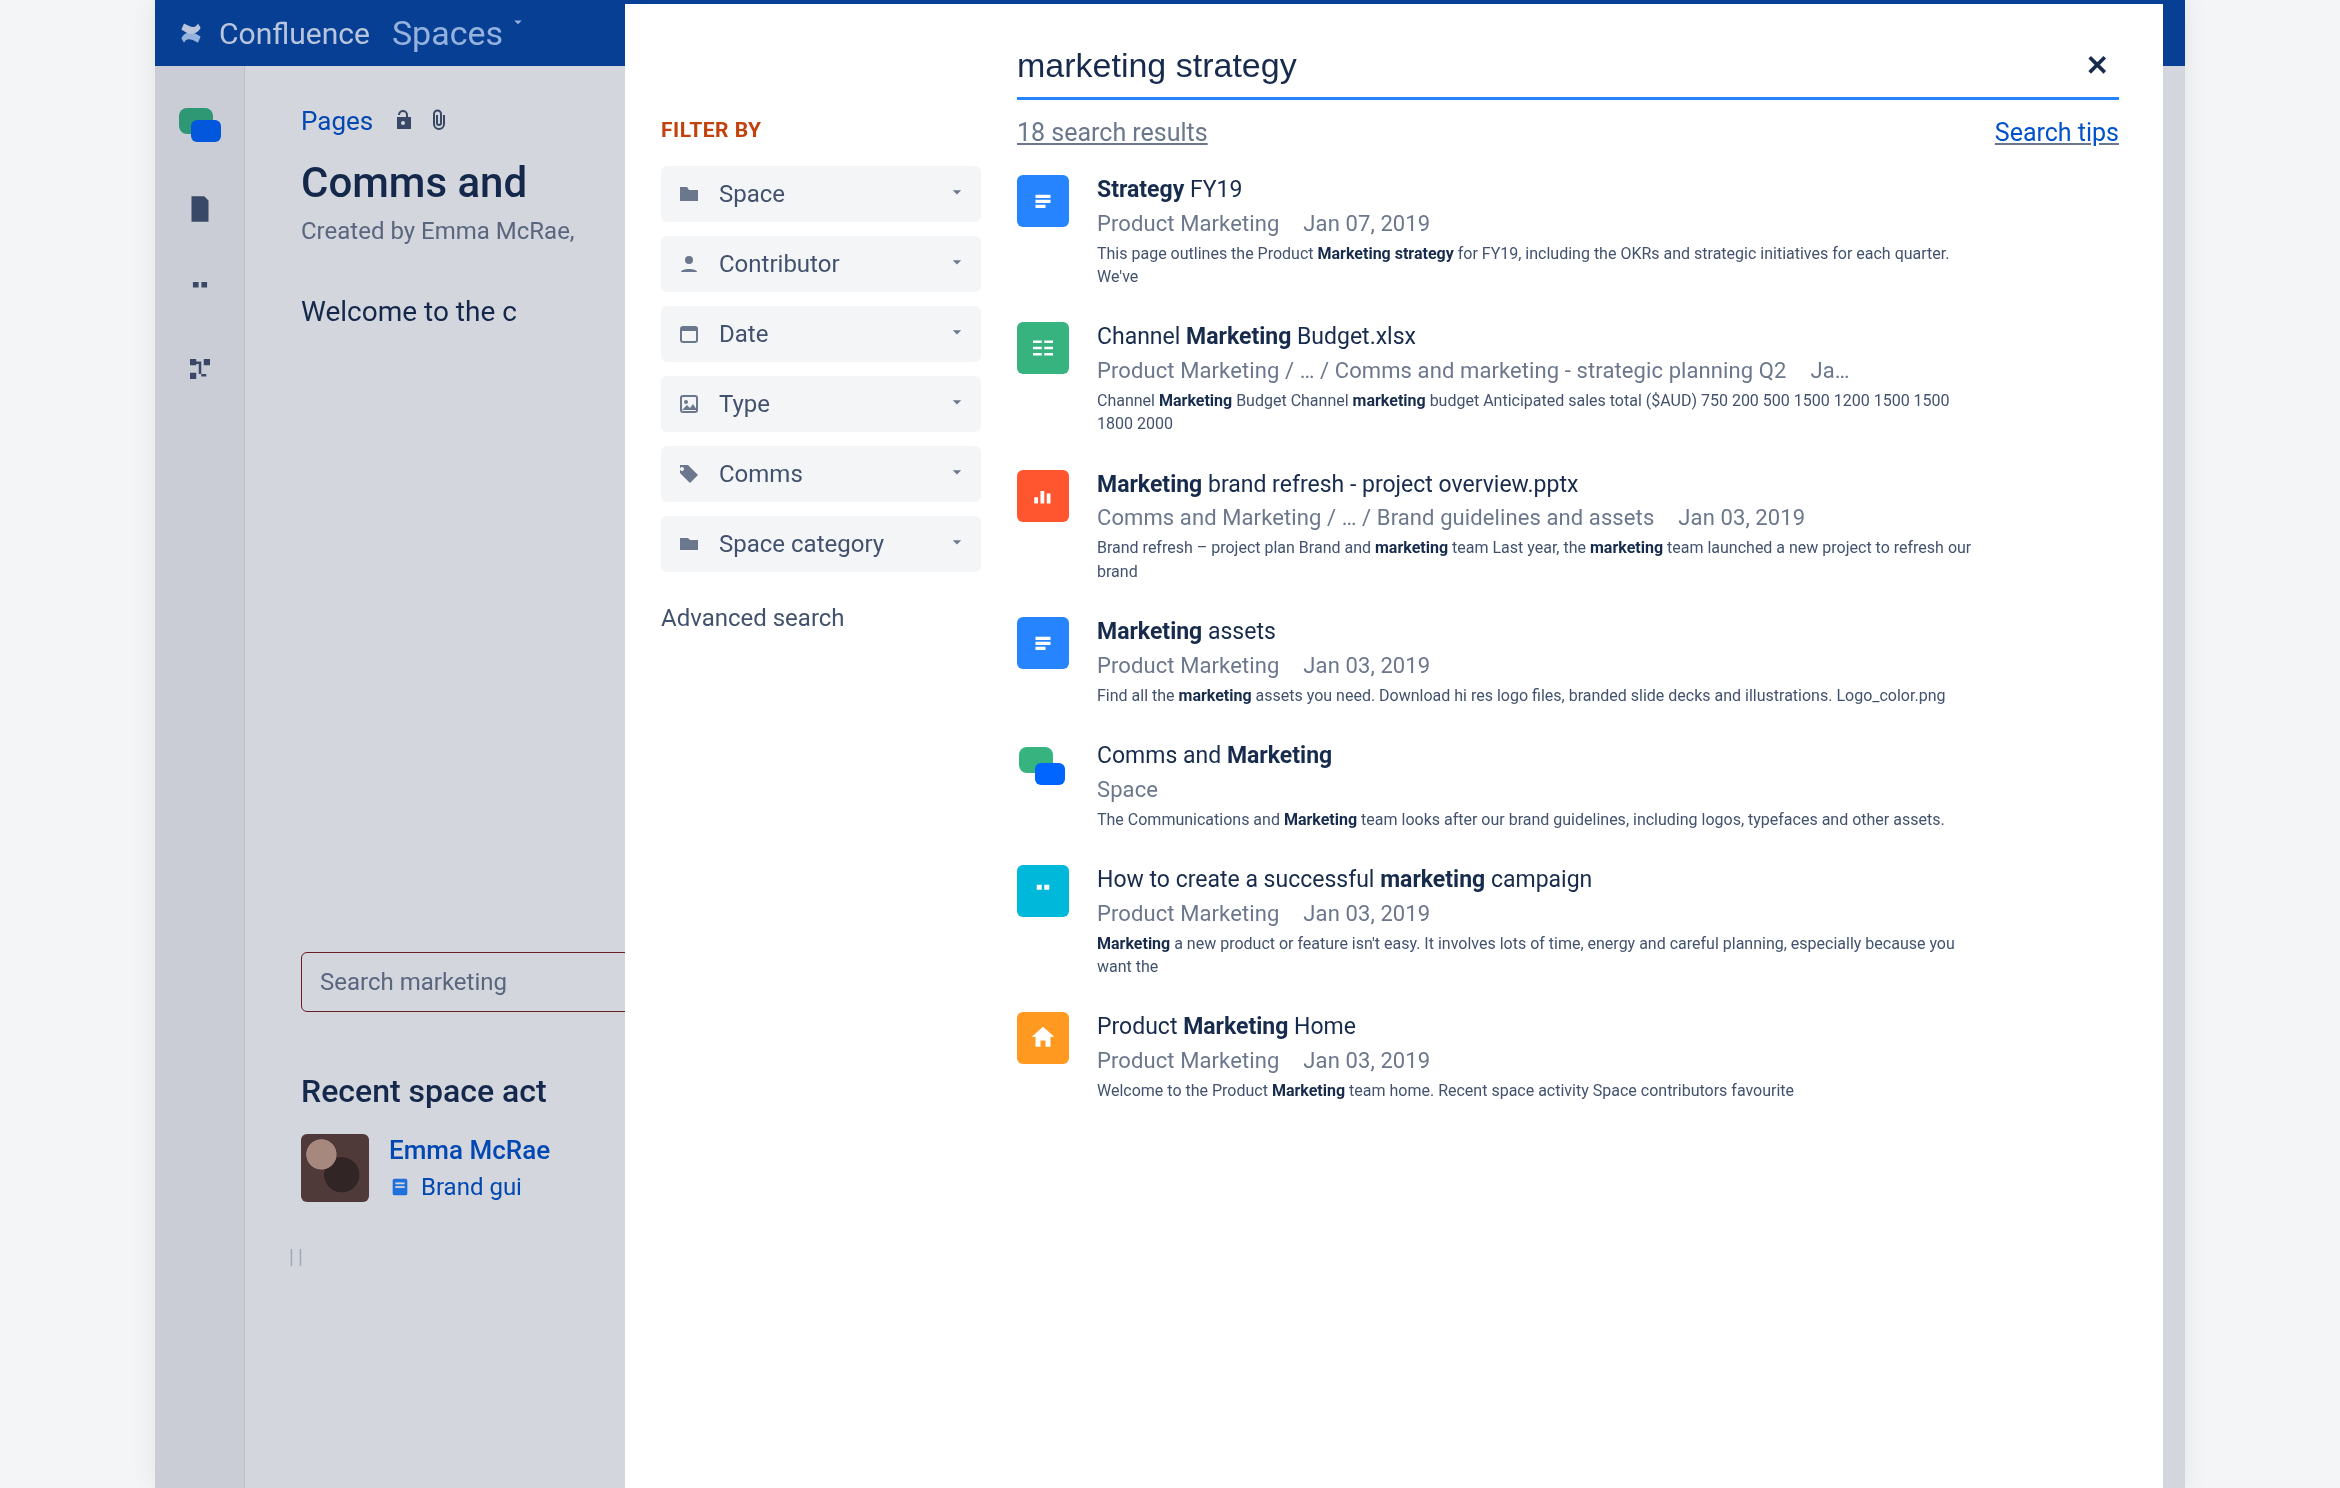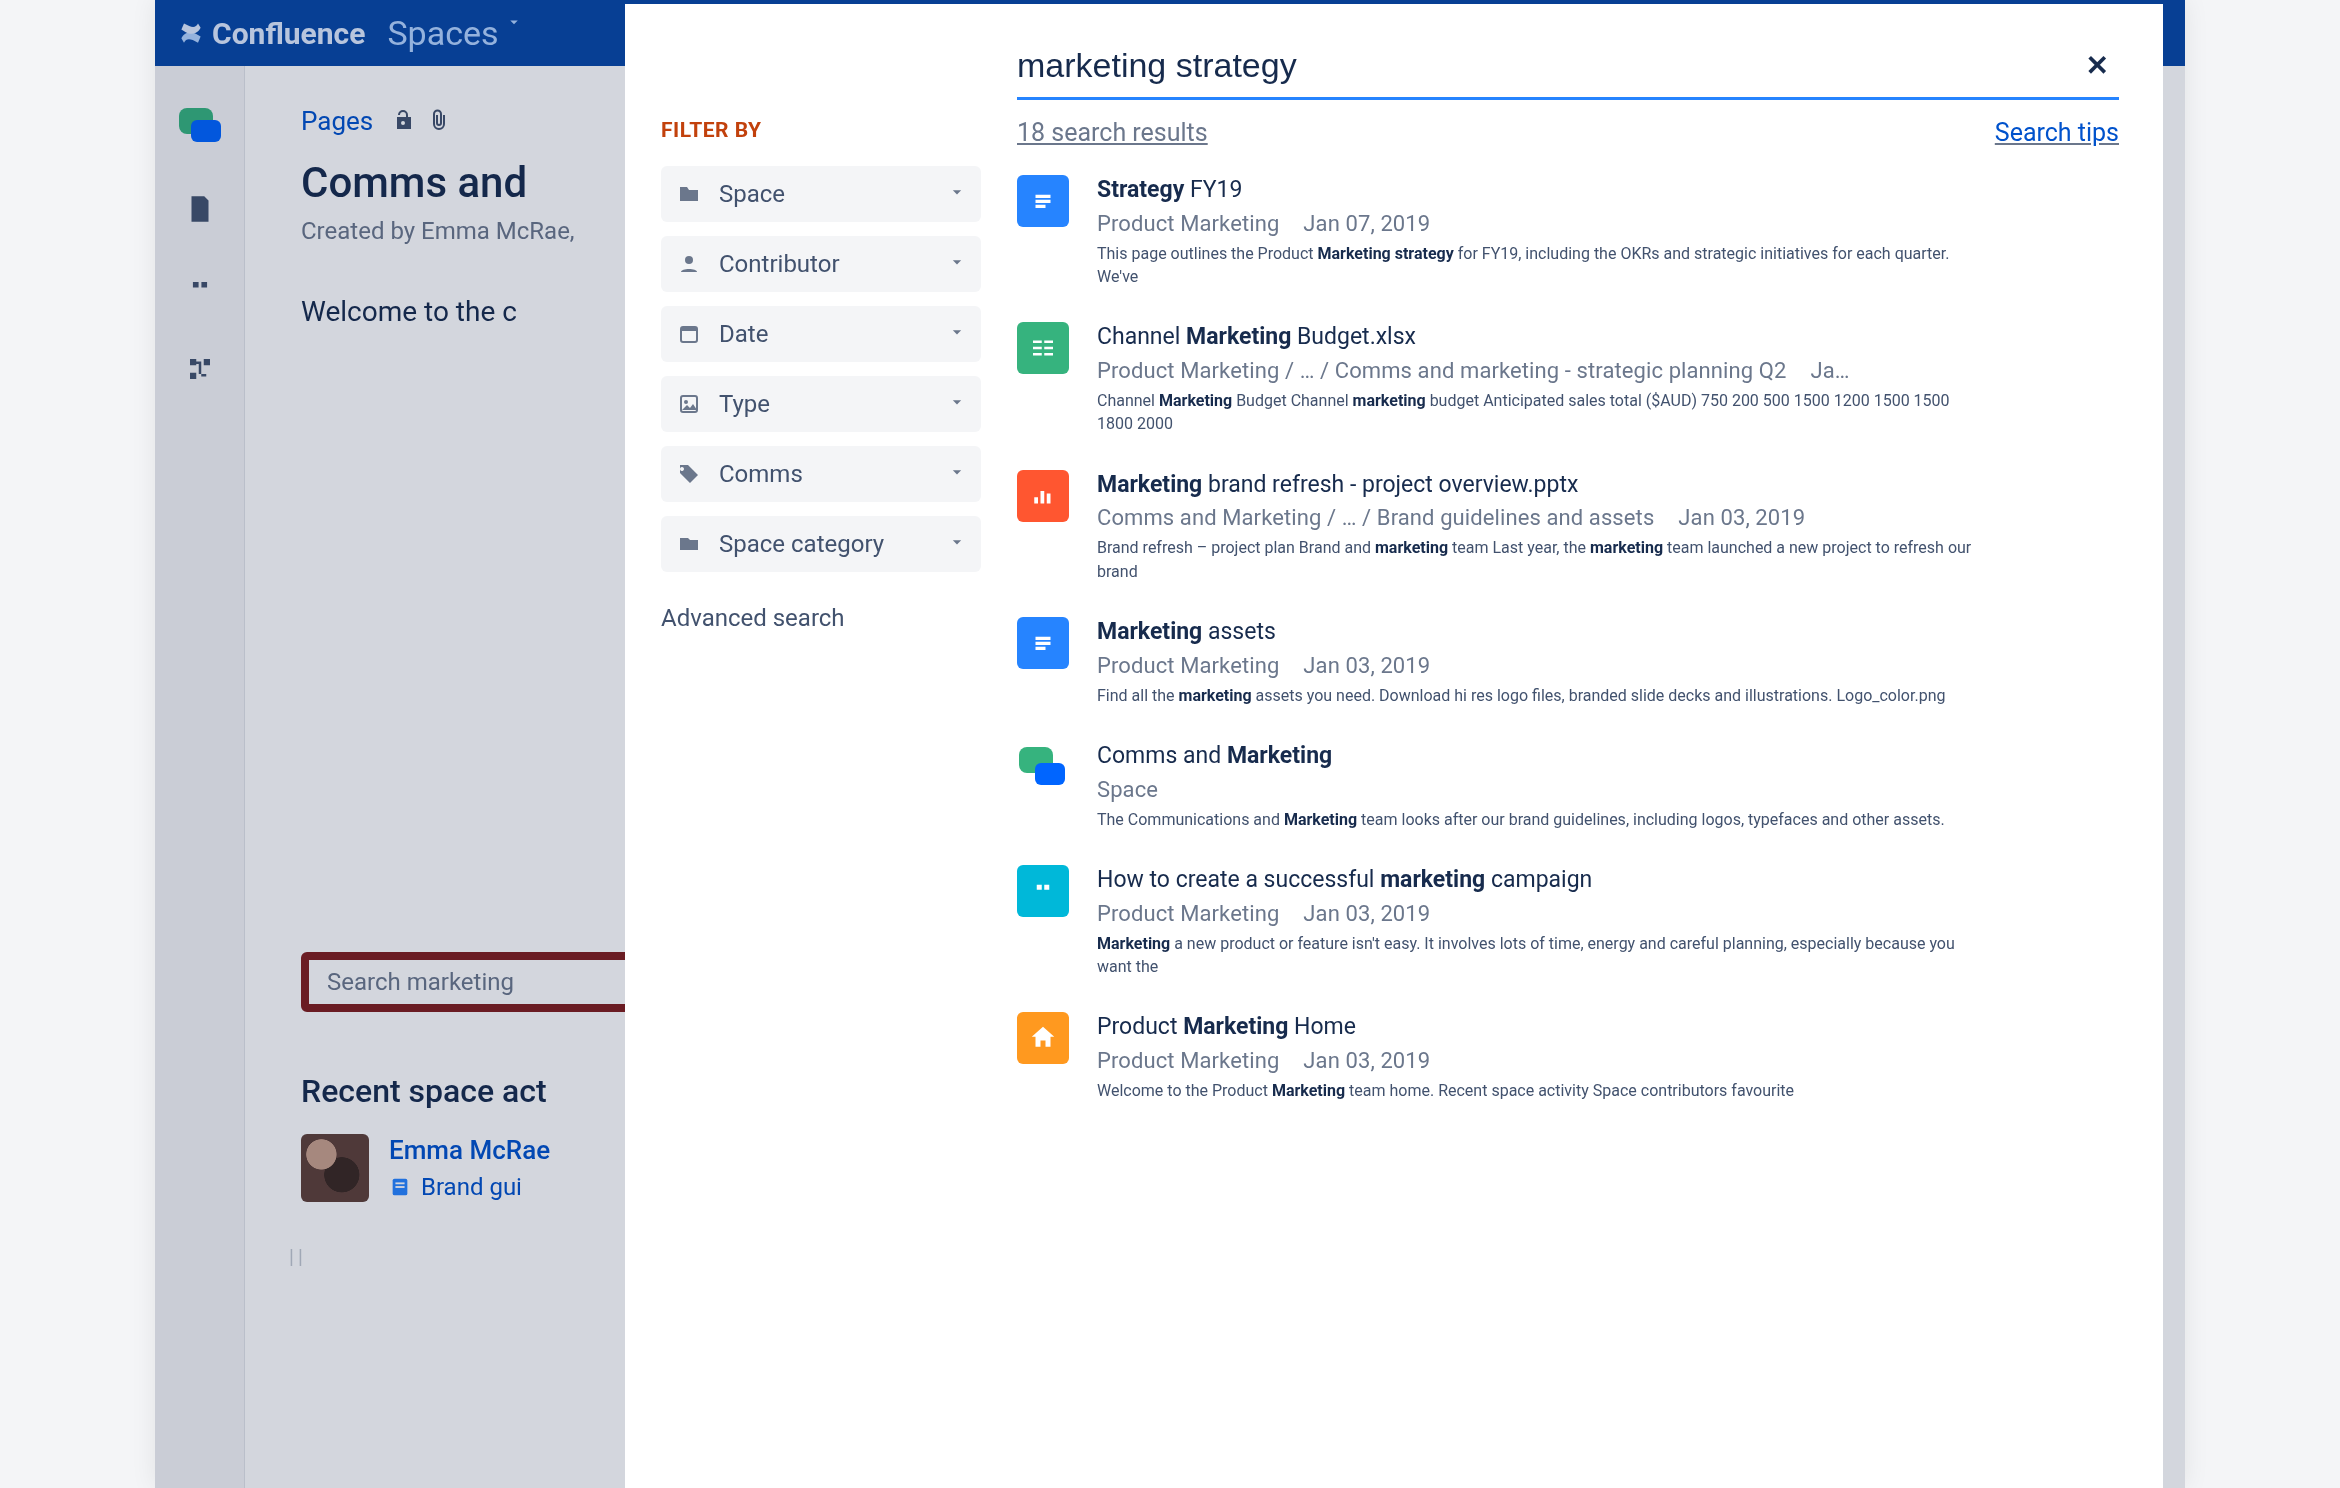--- a/index.html
+++ b/index.html
@@ -34,21 +34,21 @@
   }
   .topbar {
     height: 66px;
     background: #0747A6;
     display: flex;
     align-items: center;
     padding: 0 22px;
     gap: 22px;
     color: #DEEBFF;
   }
-  .brand { display:flex; align-items:center; gap:7px; font-size:30px; font-weight:700; }
+  .brand { display:flex; align-items:center; gap:14px; font-size:30px; font-weight:400; }
   .brand svg { width:28px; height:28px; }
   .spaces-link { color:#B3D4FF; font-size:34px; display:flex; align-items:flex-start; gap:6px; }
   .leftrail {
     position:absolute; left:0; top:66px; width:90px; bottom:0;
     background:#F4F5F7; border-right:1px solid rgba(9,30,66,.08);
     display:flex; flex-direction:column; align-items:center; gap:38px; padding-top:38px;
   }
   .rail-item { width:42px; height:42px; display:flex; align-items:center; justify-content:center; color:#42526E; }
   .rail-space-icon { position:relative; }
   .bubble-g { position:absolute; width:34px; height:26px; background:#36B37E; border-radius:8px; left:2px; top:4px; }
@@ -61,21 +61,21 @@
   }
   .crumbs { display:flex; align-items:center; gap:18px; color:#0052CC; font-size:26px; }
   .crumb-icons { display:flex; gap:12px; color:#42526E; }
   .page-title { font-size:42px; font-weight:500; margin-top:22px; color:#172B4D; }
   .page-meta { color:#6B778C; font-size:24px; margin-top:10px; }
   .welcome { font-size:28px; margin-top:50px; color:#172B4D; }
   .illus-wrap { margin-top:24px; height:580px; display:flex; align-items:center; justify-content:center; }
   .illus-wrap svg { width:560px; height:560px; }
   .search-marketing {
     margin-top:20px; width:460px; height:60px;
-    border:8px solid #7f1d1d; border-radius:6px;
+    border:1px solid #7f1d1d; border-radius:6px;
     padding:0 18px; font-size:24px; color:#6B778C;
     display:flex; align-items:center;
   }
   .recent-title { font-size:32px; font-weight:500; margin-top:60px; }
   .recent-row { display:flex; gap:20px; margin-top:24px; align-items:center; }
   .avatar { width:68px; height:68px; border-radius:6px; background:linear-gradient(135deg,#5E4038,#8B6B5C); background-image: radial-gradient(circle at 30% 30%, #c9a08b 0 22%, transparent 23%), radial-gradient(circle at 60% 60%, #3a2820 0 30%, transparent 31%); background-color:#5E4038; }
   .recent-name { color:#0052CC; font-size:26px; font-weight:500; }
   .recent-sub { display:flex; gap:10px; align-items:center; color:#0052CC; font-size:24px; margin-top:8px; }
 
   

